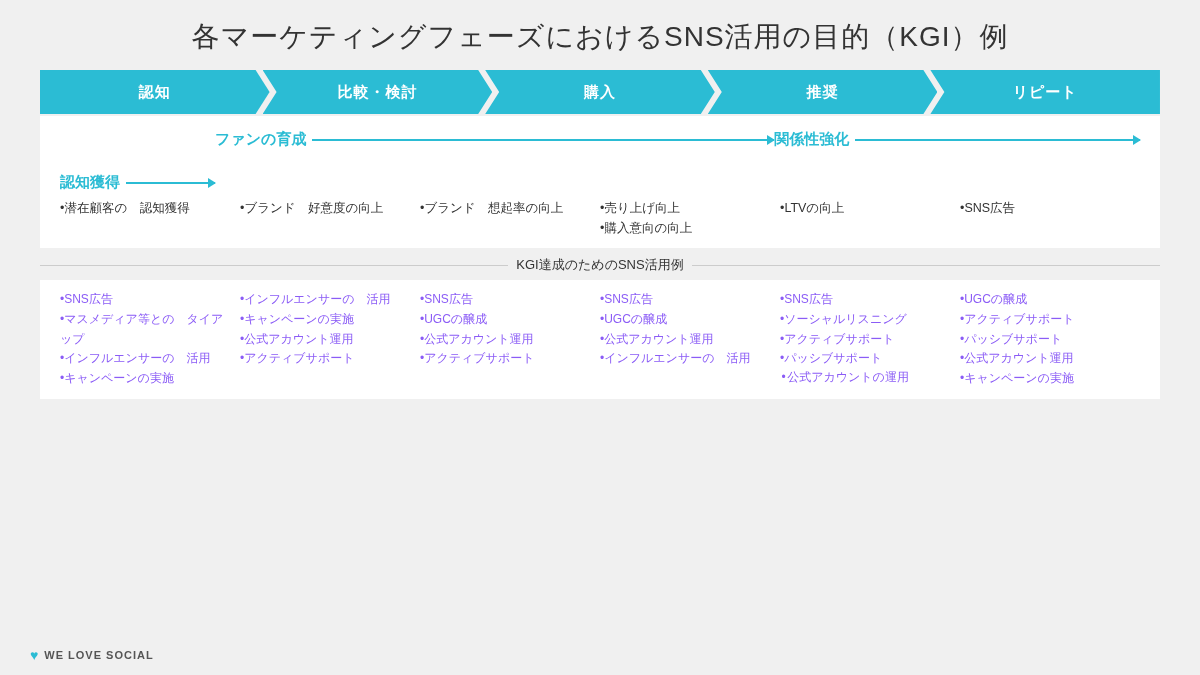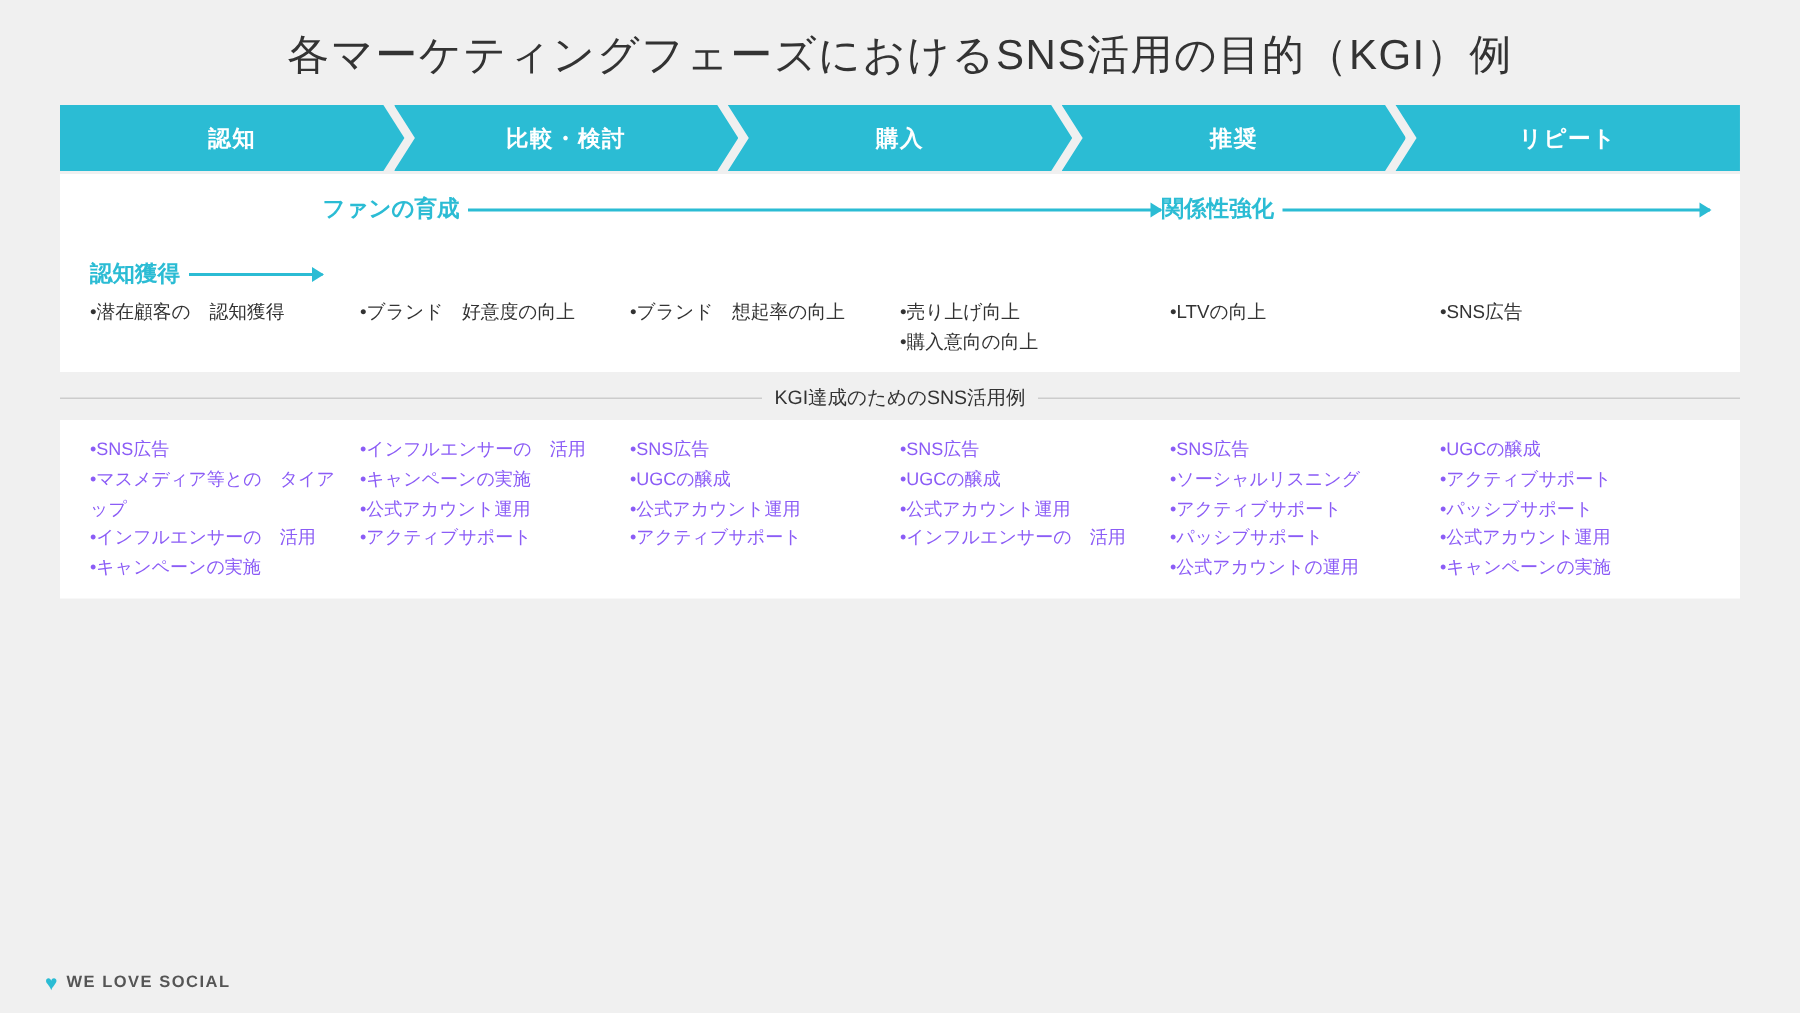--- a/index.html
+++ b/index.html
@@ -245,21 +245,21 @@
           <span style="display: block;">•SNS広告</span>
           <span style="display: block;">•UGCの醸成</span>
           <span style="display: block;">•公式アカウント運用</span>
           <span style="display: block;">•インフルエンサーの　活用</span>
         </div>
         <div class="sns-col">
           <span style="display: block;">•SNS広告</span>
           <span style="display: block;">•ソーシャルリスニング</span>
           <span style="display: block;">•アクティブサポート</span>
           <span style="display: block;">•パッシブサポート</span>
-          <span style="display: block;">•公式アカウントの運用</span>
+          <span style="display: block; font-family: Liberation Mono, monospace;">•公式アカウントの運用</span>
         </div>
         <div class="sns-col">
           <span style="display: block;">•UGCの醸成</span>
           <span style="display: block;">•アクティブサポート</span>
           <span style="display: block;">•パッシブサポート</span>
           <span style="display: block;">•公式アカウント運用</span>
           <span style="display: block;">•キャンペーンの実施</span>
         </div>
       </div>
   </div>

